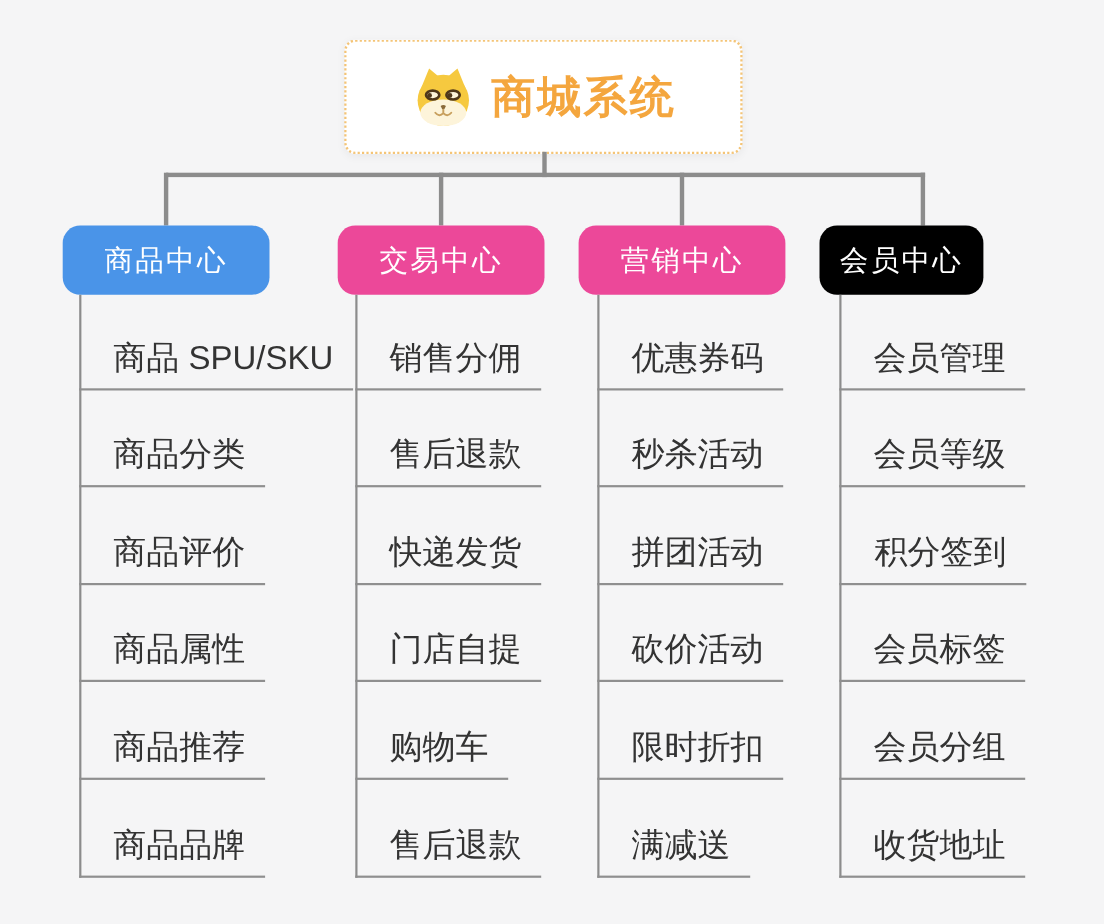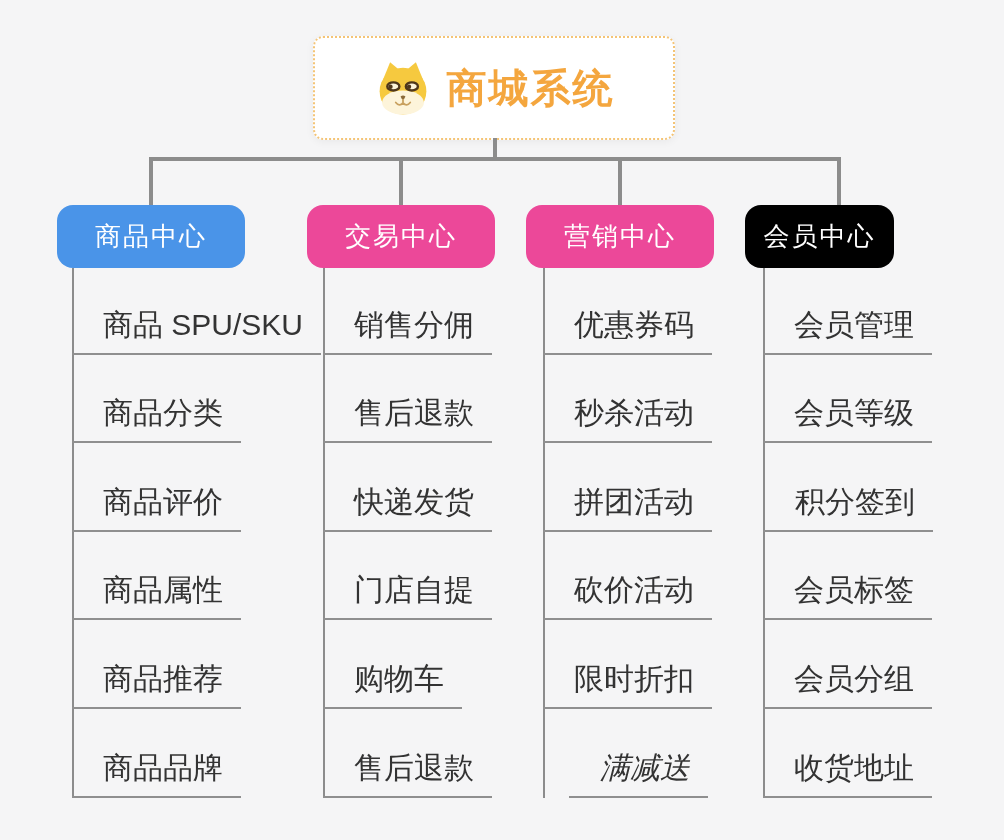--- a/index.html
+++ b/index.html
@@ -83,21 +83,21 @@
       <div class="leaf" style="left: 323px; top: 667px;">购物车</div>
       <div class="leaf" style="left: 323px; top: 756px;">售后退款</div>
       <div class="vline" style="left: 618px; top: 157px; width: 4px; height: 48px;"></div>
       <div class="branch-header" style="left: 526px; top: 205px; width: 188px; background: #ec4899;">营销中心</div>
       <div class="vline trunk" style="left: 543px; top: 268px; height: 530px;"></div>
       <div class="leaf" style="left: 543px; top: 313px;">优惠券码</div>
       <div class="leaf" style="left: 543px; top: 401px;">秒杀活动</div>
       <div class="leaf" style="left: 543px; top: 490px;">拼团活动</div>
       <div class="leaf" style="left: 543px; top: 578px;">砍价活动</div>
       <div class="leaf" style="left: 543px; top: 667px;">限时折扣</div>
-      <div class="leaf" style="left: 569px; top: 756px; font-style: italic;">满减送</div>
+      <div class="leaf" style="left: 543px; top: 756px;">满减送</div>
       <div class="vline" style="left: 837px; top: 157px; width: 4px; height: 48px;"></div>
       <div class="branch-header" style="left: 745px; top: 205px; width: 149px; background: #000000;">会员中心</div>
       <div class="vline trunk" style="left: 763px; top: 268px; height: 530px;"></div>
       <div class="leaf" style="left: 763px; top: 313px;">会员管理</div>
       <div class="leaf" style="left: 763px; top: 401px;">会员等级</div>
       <div class="leaf" style="left: 763px; top: 490px; padding-left: 32px;">积分签到</div>
       <div class="leaf" style="left: 763px; top: 578px; font-family: Liberation Mono, monospace;">会员标签</div>
       <div class="leaf" style="left: 763px; top: 667px;">会员分组</div>
       <div class="leaf" style="left: 763px; top: 756px;">收货地址</div>
     </div>

